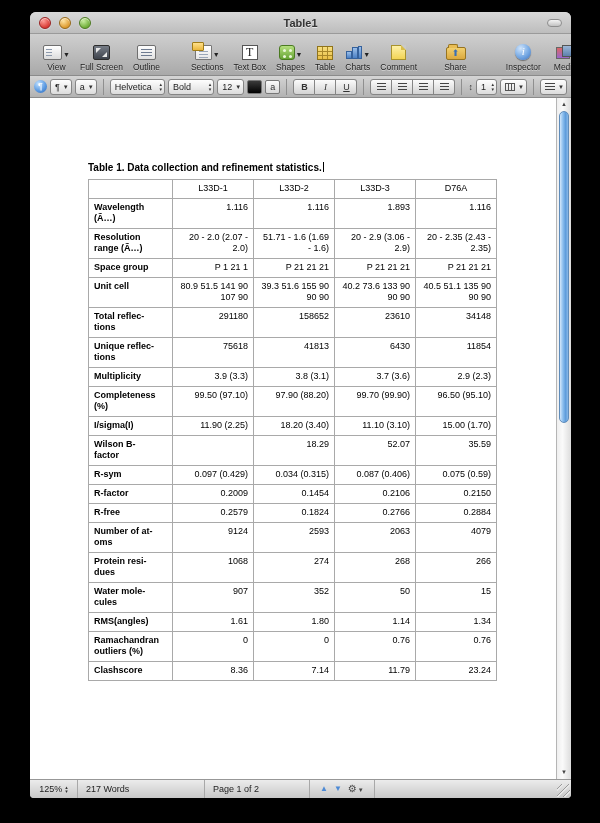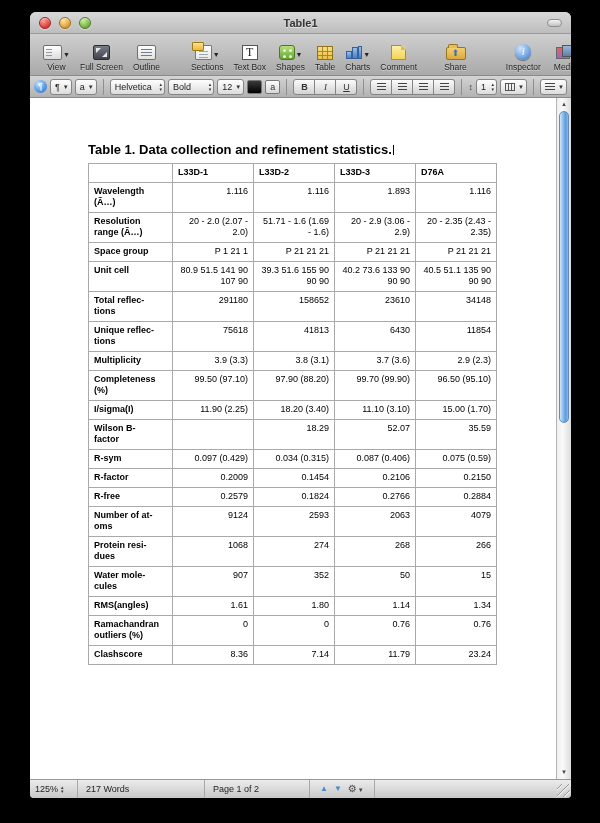--- a/index.html
+++ b/index.html
@@ -92,44 +92,44 @@
   .btn-group .fb-btn:first-child{border-radius:3px 0 0 3px;border-left-width:1px;}
   .btn-group .fb-btn:last-child{border-radius:0 3px 3px 0;}
   .align-ic{width:9px;height:7px;background:repeating-linear-gradient(to bottom,#444 0 1px,transparent 1px 3px);}
   .cols-ic{width:10px;height:8px;border:1px solid #555;box-sizing:border-box;
       background:repeating-linear-gradient(to right,transparent 0 2px,#555 2px 3px);}
   .list-ic{width:10px;height:8px;background:repeating-linear-gradient(to bottom,#444 0 1px,transparent 1px 3px);}
   .spacing-ic{font-size:9px;color:#333;}
   
   .content{flex:1;position:relative;background:#fff;overflow:hidden;}
   .page{position:absolute;left:0;top:0;right:15px;bottom:0;background:#fff;}
-  .doc-title{margin:44px 0 6px 58px;font-size:13px;font-weight:bold;color:#000;}
+  .doc-title{margin:64px 0 6px 58px;font-size:10px;font-weight:bold;color:#000;}
   .caret{display:inline-block;width:1px;height:10px;background:#000;margin-left:1px;vertical-align:-1px;}
   table.stats{border-collapse:collapse;margin-left:58px;width:409px;table-layout:fixed;
       font-size:9px;line-height:11px;color:#000;}
   table.stats col.c0{width:84px;}
   table.stats col.cd{width:81px;}
   table.stats th, table.stats td{border:1px solid #a9a9a9;vertical-align:top;padding:3px 5px 4px 5px;}
-  table.stats thead th{text-align:left;font-weight:bold;}
+  table.stats thead th{text-align:center;font-weight:normal;}
   table.stats tbody th{text-align:left;font-weight:bold;white-space:pre-line;}
   table.stats tbody td{text-align:right;}
   .misspell{text-decoration-style:wavy;text-decoration-color:#e03020;text-decoration-thickness:1px;text-underline-offset:2px;}
   
   .vscroll{position:absolute;top:0;right:0;bottom:0;width:15px;background:linear-gradient(to right,#efefef,#fafafa 40%,#dcdcdc);
            border-left:1px solid #b5b5b5;box-sizing:border-box;}
   .sb-arrow{position:absolute;left:0;right:0;text-align:center;font-size:6px;color:#444;height:10px;line-height:10px;}
   .sb-arrow.up{top:1px;} .sb-arrow.down{bottom:2px;}
   .sb-thumb{position:absolute;left:1.5px;width:10px;top:13px;height:312px;border-radius:6px;
       background:linear-gradient(to right,#d4e7fa,#8ec0ef 35%,#5e9cdb 70%,#8ab9e8);
       border:1px solid #5f8cba;box-sizing:border-box;}
   
   .statusbar{height:18px;flex:0 0 18px;background:linear-gradient(#ececec,#c8c8c8);
              border-top:1px solid #979797;display:flex;align-items:center;font-size:9px;color:#222;position:relative;}
   .seg{display:flex;align-items:center;height:100%;padding:0 8px;border-right:1px solid #a8a8a8;box-sizing:border-box;}
-  .seg.zoomseg{width:48px;justify-content:flex-start;padding:0 5px;}
+  .seg.zoomseg{width:48px;justify-content:center;padding:0 5px;}
   .seg.words{width:127px;}
   .seg.pages{width:105px;}
   .seg.nav{border-right:1px solid #a8a8a8;gap:6px;padding:0 10px;}
   .tri{font-size:8px;color:#4d8ad5;line-height:1;}
   .gear{font-size:10px;color:#444;line-height:1;}
   .gear-arrow{font-size:6px;color:#444;margin-left:1px;}
   .grip{position:absolute;right:1px;bottom:1px;width:13px;height:13px;
       background:repeating-linear-gradient(135deg,transparent 0 3px,#9a9a9a 3px 4px,#e8e8e8 4px 5px);}
 </style>
 </head>

